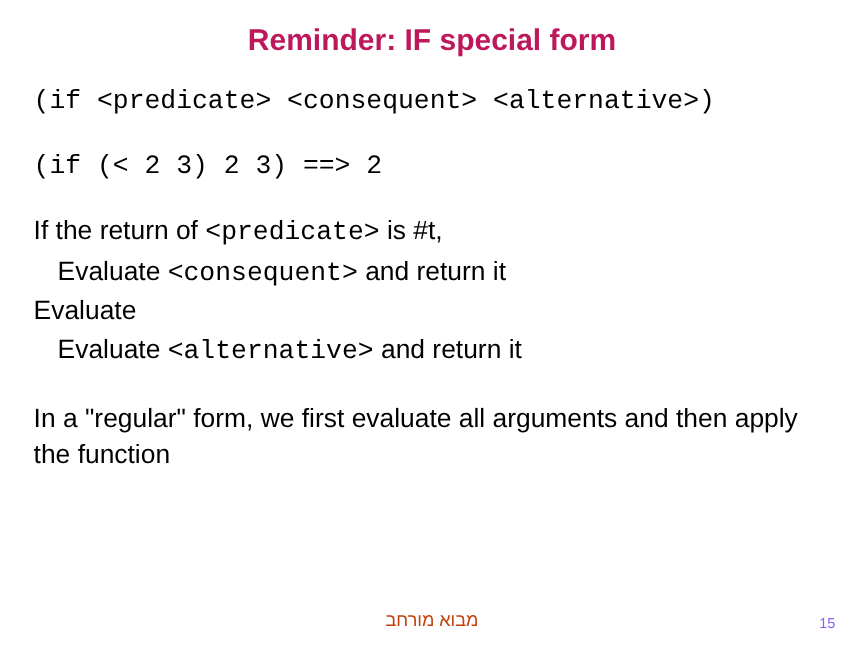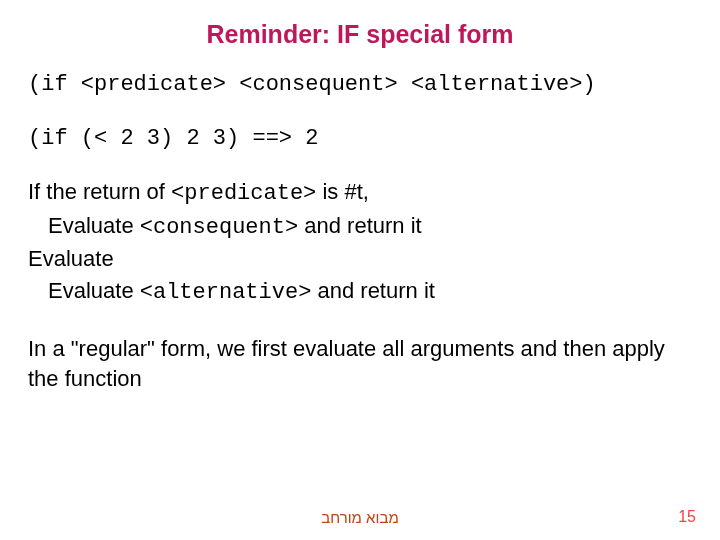--- a/index.html
+++ b/index.html
@@ -59,22 +59,22 @@
     left: 0;
     text-align: center;
     font-size: 15px;
     direction: rtl;
     color: #c2410c;
   }
   .pagenum {
     position: absolute;
     right: 24px;
     bottom: 14px;
-    font-size: 16px;
-    color: #ef4444;
+    font-size: 12px;
+    color: #8b5cf6;
   }
 </style>
 </head>
 <body>
 
 <div class="slide">
   <h1 class="title">Reminder: IF special form</h1>
 
   <div class="line mono">
     <span>(if </span><span class="u">&lt;predicate&gt;</span><span> </span><span class="u">&lt;consequent&gt;</span><span> </span><span class="u">&lt;alternative&gt;</span><span>)</span>

